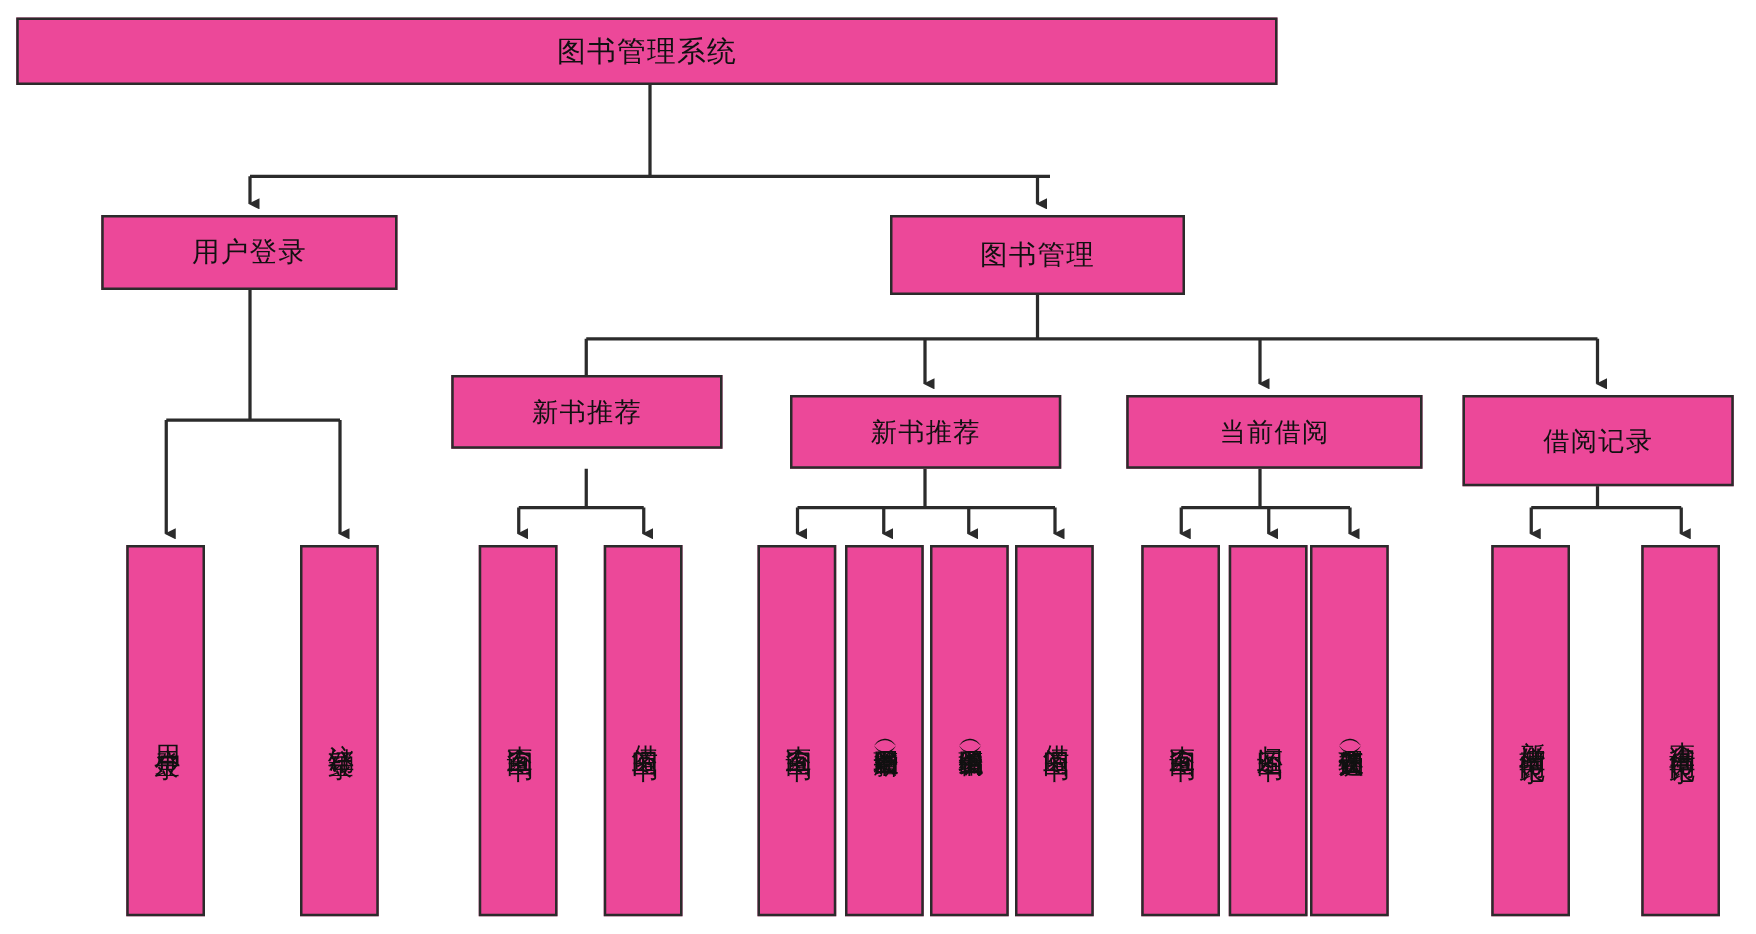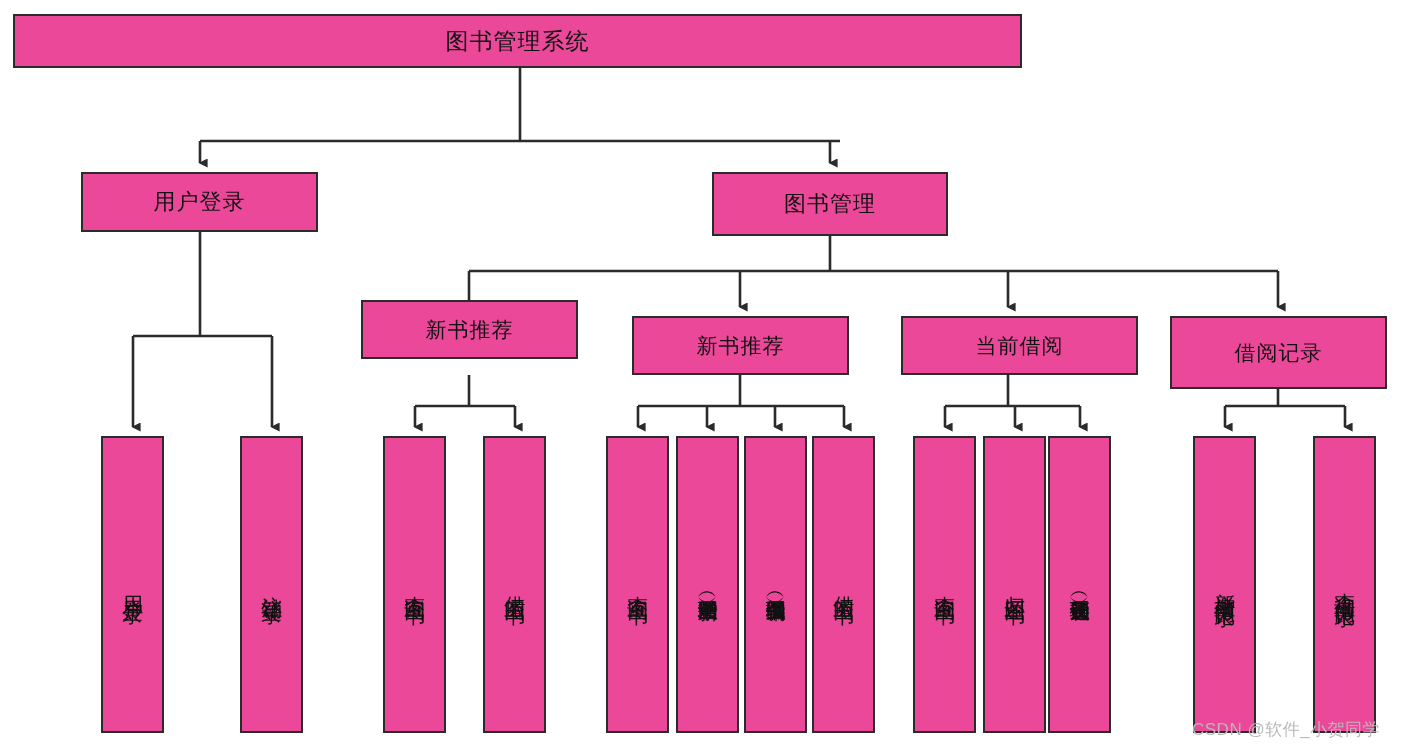--- a/index.html
+++ b/index.html
@@ -187,15 +187,14 @@
         <span class="vtext">确认归还（管理员）</span>
       </div>
       <div class="node leaf" style="left: 1193px; top: 436px; width: 63px; height: 297px;">
         <span class="vtext">新增借阅记录</span>
       </div>
       <div class="node leaf" style="left: 1313px; top: 436px; width: 63px; height: 297px;">
         <span class="vtext">查询借阅记录</span>
       </div>
     </div>
 
-  <div class="watermark" style="left: 1192px; top: 718px;">CSDN @软件_小贺同学</div>
 
 </div>
 
 </body></html>

